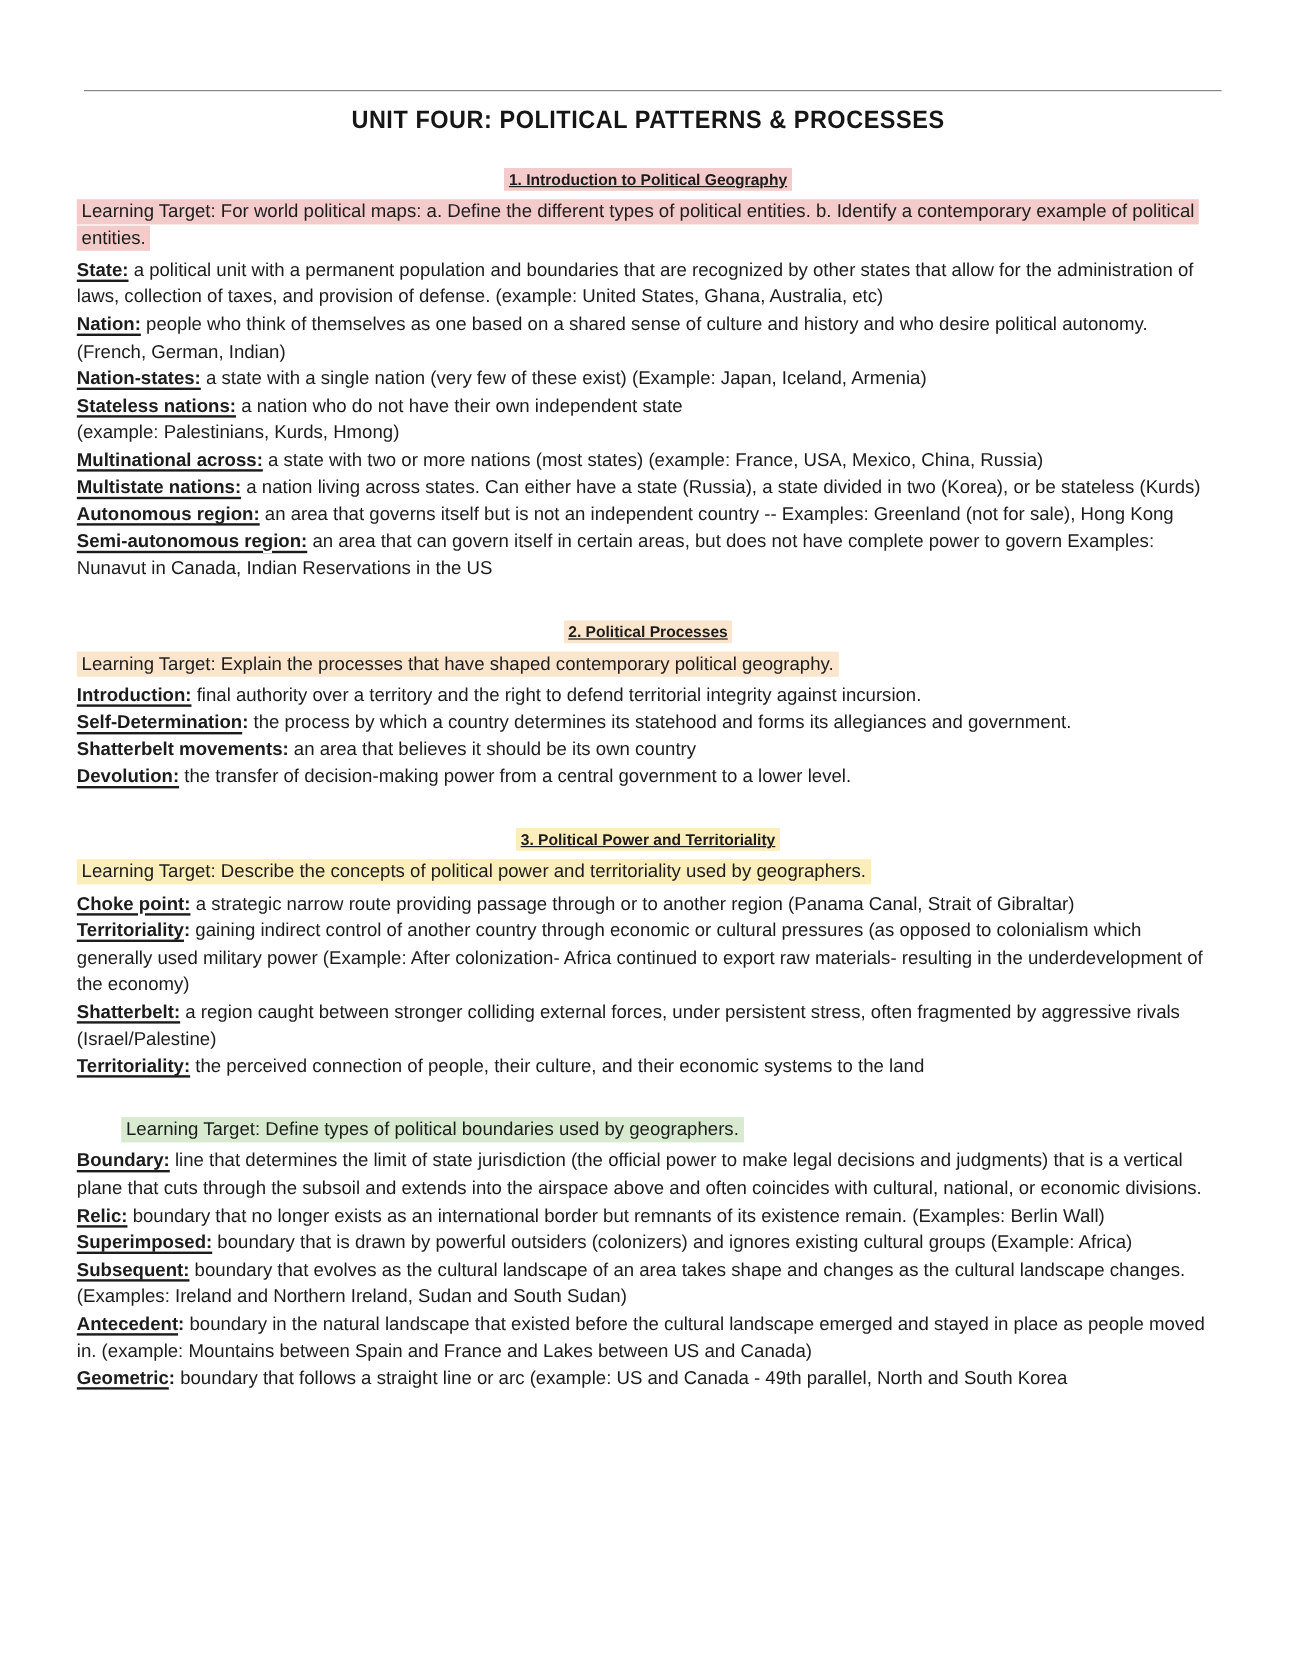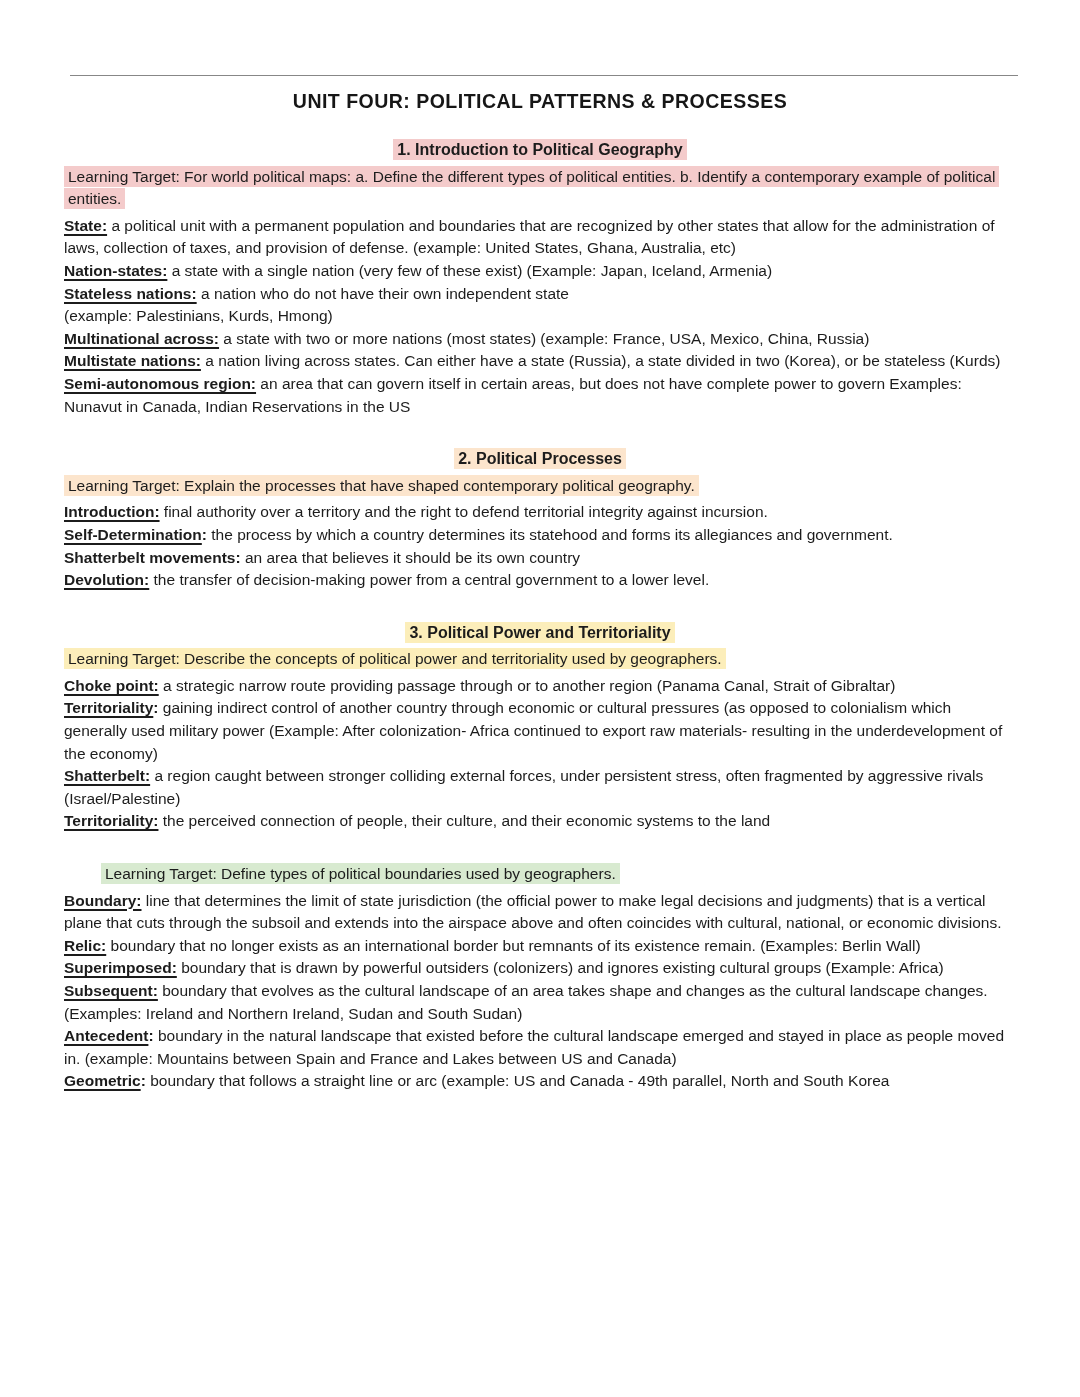--- a/index.html
+++ b/index.html
@@ -39,23 +39,24 @@
     white-space: nowrap;
   }
   .doc-body {
     font-size: 15.5px;
     line-height: 22.6px;
   }
   .section { margin-top: 30px; }
   .section:first-child { margin-top: 26px; }
   .section-heading {
     text-align: center;
-    font-size: 16px;
+    font-size: 13px;
     font-weight: 700;
     margin: 0 0 4px 0;
+    text-decoration: underline;
   }
   .hl {
     padding: 2px 4px;
     box-decoration-break: clone;
     -webkit-box-decoration-break: clone;
   }
   .learning-target {
     margin: 0 0 4px 0;
   }
   .definition {
@@ -74,25 +75,27 @@
 <body>
 
 <div class="page">
   <hr class="top-rule">
   <h1 class="doc-title">UNIT FOUR: POLITICAL PATTERNS &amp; PROCESSES</h1>
   <main class="doc-body">
       <section class="section">
         <div class="section-heading"><span class="hl" style="background-color: rgb(244, 203, 203);">1. Introduction to Political Geography</span></div>
         <p class="learning-target"><span class="hl" style="background-color: rgb(244, 203, 203);">Learning Target: For world political maps: a. Define the different types of political entities. b. Identify a contemporary example of political entities.</span></p>
         <p class="definition"><span class="term">State:</span> a political unit with a permanent population and boundaries that are recognized by other states that allow for the administration of laws, collection of taxes, and provision of defense. (example: United States, Ghana, Australia, etc)</p>
+        <p class="definition"><span class="term">Nation:</span> people who think of themselves as one based on a shared sense of culture and history and who desire political autonomy. (French, German, Indian)</p>
         <p class="definition"><span class="term">Nation-states:</span> a state with a single nation (very few of these exist) (Example: Japan, Iceland, Armenia)</p>
         <p class="definition"><span class="term">Stateless nations:</span> a nation who do not have their own independent state</p>
         <p class="definition">(example: Palestinians, Kurds, Hmong)</p>
         <p class="definition"><span class="term">Multinational across:</span> a state with two or more nations (most states) (example: France, USA, Mexico, China, Russia)</p>
         <p class="definition"><span class="term">Multistate nations:</span> a nation living across states. Can either have a state (Russia), a state divided in two (Korea), or be stateless (Kurds)</p>
+        <p class="definition"><span class="term">Autonomous region:</span> an area that governs itself but is not an independent country -- Examples: Greenland (not for sale), Hong Kong</p>
         <p class="definition"><span class="term">Semi-autonomous region:</span> an area that can govern itself in certain areas, but does not have complete power to govern Examples: Nunavut in Canada, Indian Reservations in the US</p>
       </section>
       <section class="section">
         <div class="section-heading"><span class="hl" style="background-color: rgb(252, 229, 205);">2. Political Processes</span></div>
         <p class="learning-target"><span class="hl" style="background-color: rgb(252, 229, 205);">Learning Target: Explain the processes that have shaped contemporary political geography.</span></p>
         <p class="definition"><span class="term">Introduction:</span> final authority over a territory and the right to defend territorial integrity against incursion.</p>
         <p class="definition"><span class="term">Self-Determination</span><span class="term-after">:</span> the process by which a country determines its statehood and forms its allegiances and government.</p>
         <p class="definition"><span class="term no-underline">Shatterbelt movements:</span> an area that believes it should be its own country</p>
         <p class="definition"><span class="term">Devolution:</span> the transfer of decision-making power from a central government to a lower level.</p>
       </section>

